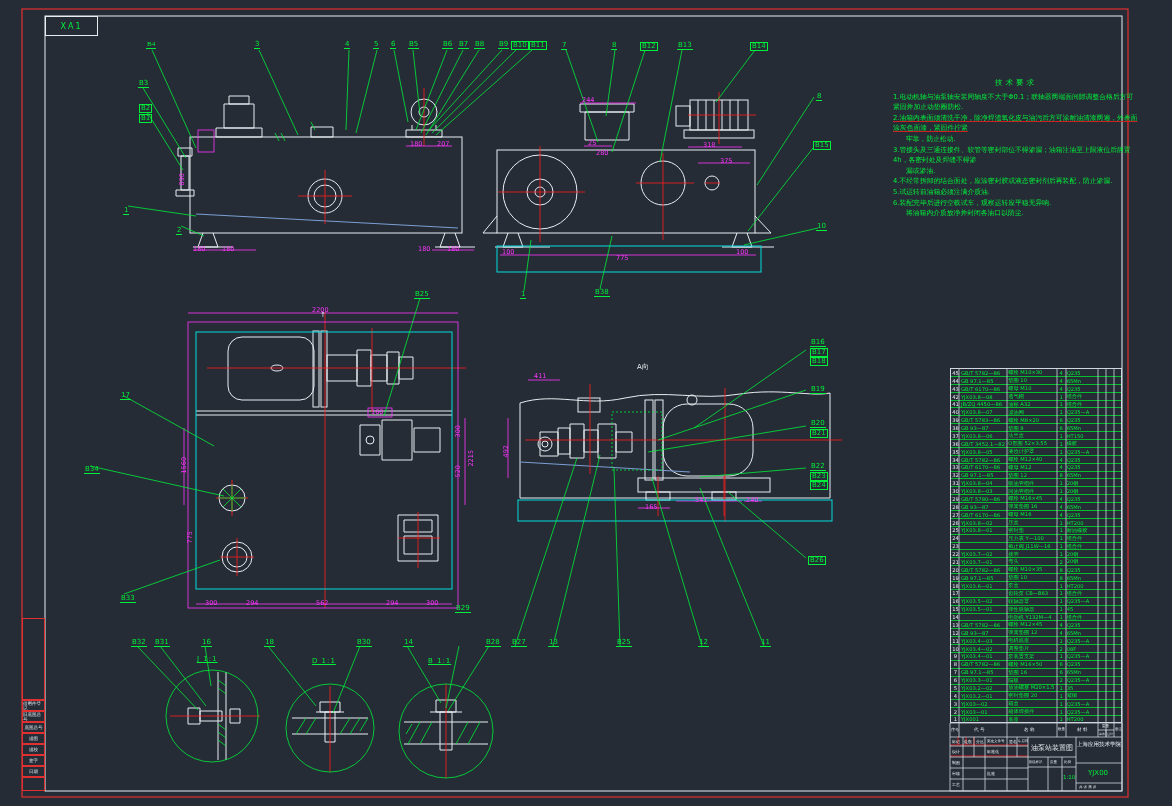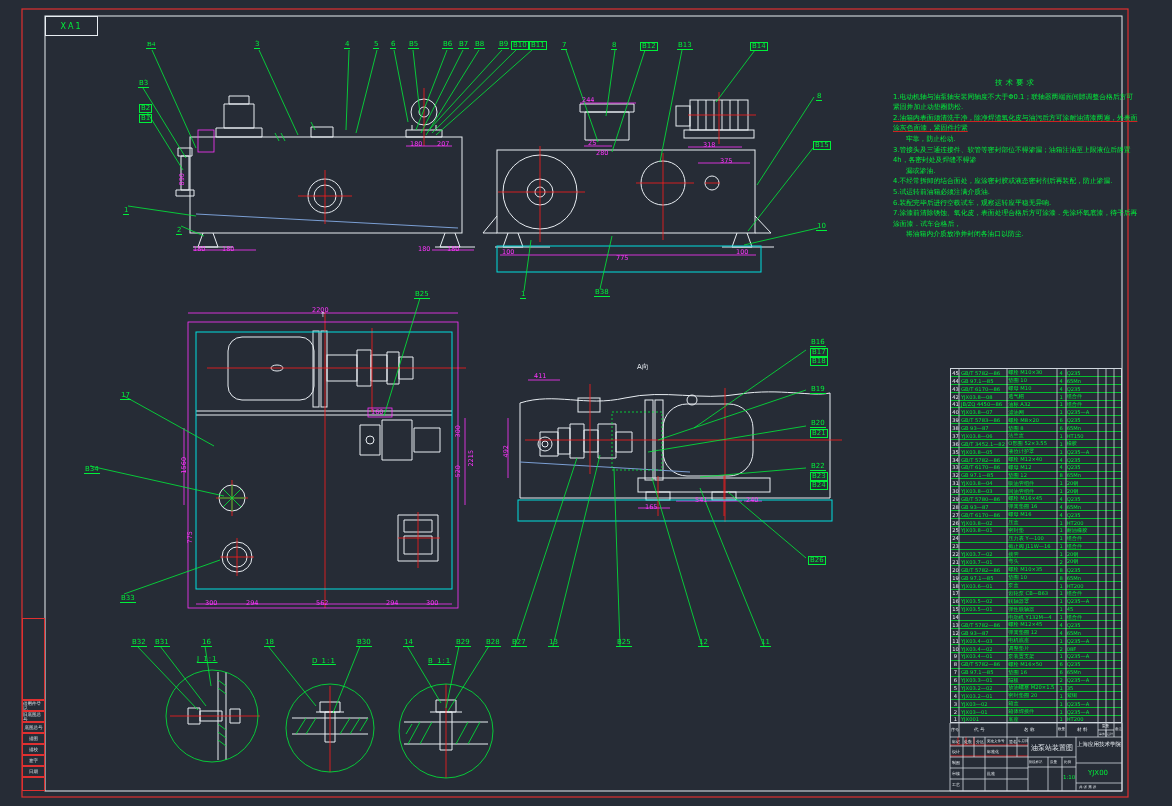--- a/index.html
+++ b/index.html
@@ -206,21 +206,20 @@
         <div class="ln">3.管接头及三通连接件、软管等密封部位不得渗漏；油箱注油至上限液位后静置4h，各密封处及焊缝不得渗</div>
 
         <div class="ln ind">漏或渗油.</div>
 
         <div class="ln">4.不经常拆卸的结合面处，应涂密封胶或液态密封剂后再装配，防止渗漏.</div>
 
         <div class="ln">5.试运转前油箱必须注满介质油.</div>
 
         <div class="ln">6.装配完毕后进行空载试车，观察运转应平稳无异响.</div>
 
-        <div class="ln">7.涂漆前清除锈蚀、氧化皮，表面处理合格后方可涂漆．先涂环氧底漆，待干后再涂面漆．试车合格后，</div>
 
         <div class="ln ind">将油箱内介质放净并封闭各油口以防尘.</div>
       </div>
   </div>
 
   <div>
 
       <span class="t bal" style="left: 146px; top: 41px; font-family: Liberation Serif, serif;">B4</span>
 
       <span class="t bal" style="left: 254px; top: 41px;">3</span>
@@ -308,21 +307,21 @@
       <span class="t bal" style="left: 154px; top: 639px;">B31</span>
 
       <span class="t bal" style="left: 201px; top: 639px;">16</span>
 
       <span class="t bal" style="left: 264px; top: 639px;">18</span>
 
       <span class="t bal" style="left: 356px; top: 639px;">B30</span>
 
       <span class="t bal" style="left: 403px; top: 639px;">14</span>
 
-      <span class="t bal" style="left: 455px; top: 639px;">B29</span>
+      <span class="t bal" style="left: 455px; top: 605px;">B29</span>
 
       <span class="t bal" style="left: 485px; top: 639px;">B28</span>
 
       <span class="t bal" style="left: 511px; top: 639px;">B27</span>
 
       <span class="t bal" style="left: 548px; top: 639px;">13</span>
 
       <span class="t bal" style="left: 616px; top: 639px;">B25</span>
 
       <span class="t bal" style="left: 698px; top: 639px;">12</span>

